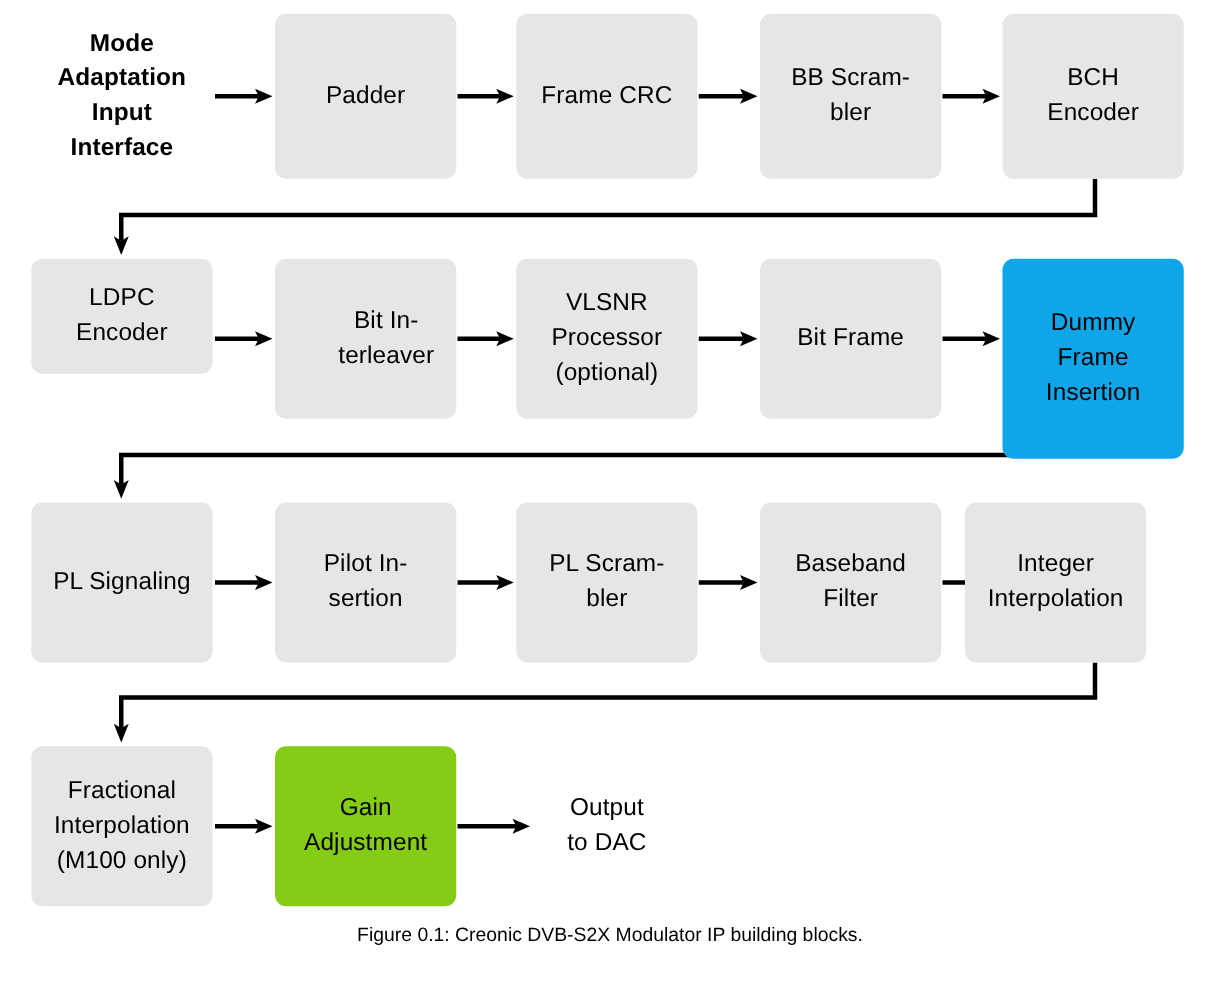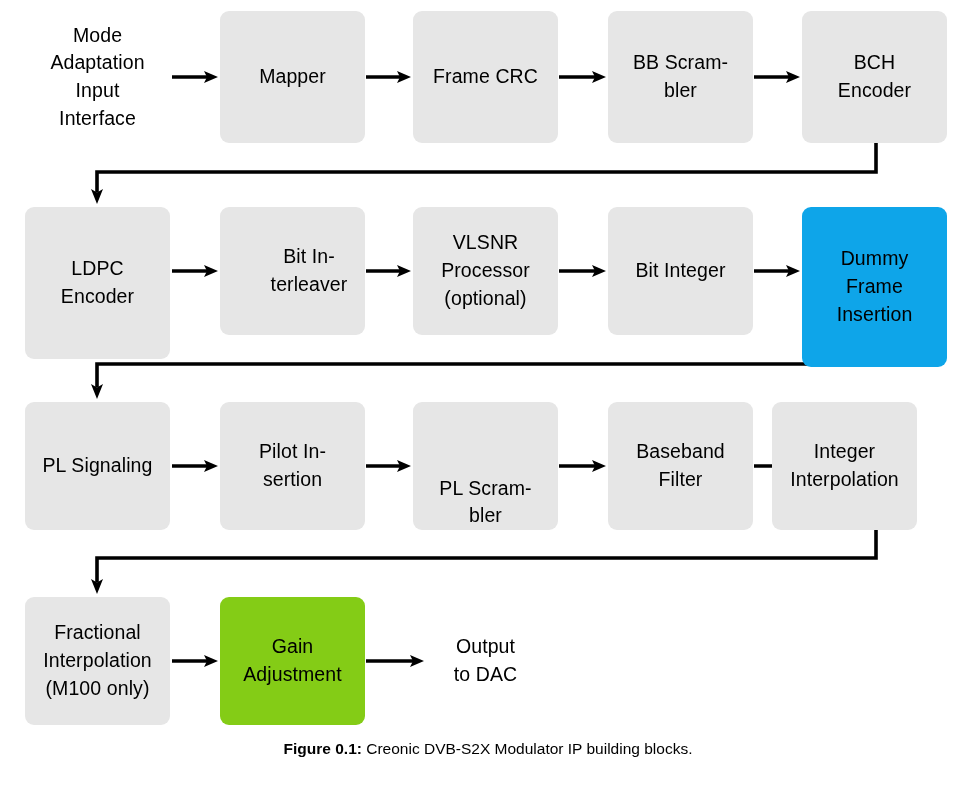--- a/index.html
+++ b/index.html
@@ -53,21 +53,21 @@
   #caption {
     position: absolute;
     left: 0;
     top: 740px;
     width: 976px;
     text-align: center;
     font-size: 15.5px;
     color: #000000;
   }
   #caption .cap-strong {
-    font-weight: bold;
+    font-weight: normal;
   }
   #caption .cap-text {
     font-weight: normal;
   }
 </style>
 </head>
 <body>
 
 <div id="figure" style="background: rgb(255, 255, 255);">
 
@@ -136,69 +136,69 @@
         <line x1="172" y1="661" x2="207" y2="661" stroke="#000000" stroke-width="3.6" stroke-linecap="butt"></line>
         <polygon points="204,655 218,661 204,667 207,661" fill="#000000"></polygon>
       </g>
       <g>
         <line x1="366" y1="661" x2="413" y2="661" stroke="#000000" stroke-width="3.6" stroke-linecap="butt"></line>
         <polygon points="410,655 424,661 410,667 413,661" fill="#000000"></polygon>
       </g>
     </svg>
 
   <div id="nodes">
-      <div class="node plain" style="left: 25px; top: 11px; width: 145px; height: 132px;">
+      <div class="node plain" style="left: 25px; top: 11px; width: 145px; height: 132px; font-weight: bold;">
         <span class="label">Mode
 Adaptation
 Input
 Interface</span>
       </div>
       <div class="node boxed" style="left: 220px; top: 11px; width: 145px; height: 132px; background: rgb(230, 230, 230);">
-        <span class="label">Mapper</span>
+        <span class="label">Padder</span>
       </div>
       <div class="node boxed" style="left: 413px; top: 11px; width: 145px; height: 132px; background: rgb(230, 230, 230);">
         <span class="label">Frame CRC</span>
       </div>
       <div class="node boxed" style="left: 608px; top: 11px; width: 145px; height: 132px; background: rgb(230, 230, 230);">
         <span class="label">BB Scram-
 bler</span>
       </div>
       <div class="node boxed" style="left: 802px; top: 11px; width: 145px; height: 132px; background: rgb(230, 230, 230);">
         <span class="label">BCH
 Encoder</span>
       </div>
-      <div class="node boxed" style="left: 25px; top: 207px; width: 145px; height: 152px; background: rgb(230, 230, 230);">
+      <div class="node boxed" style="left: 25px; top: 207px; width: 145px; height: 92px; background: rgb(230, 230, 230);">
         <span class="label">LDPC
 Encoder</span>
       </div>
       <div class="node boxed" style="left: 220px; top: 207px; width: 145px; height: 128px; background: rgb(230, 230, 230); padding-left: 33px;">
         <span class="label">Bit In-
 terleaver</span>
       </div>
       <div class="node boxed" style="left: 413px; top: 207px; width: 145px; height: 128px; background: rgb(230, 230, 230);">
         <span class="label">VLSNR
 Processor
 (optional)</span>
       </div>
       <div class="node boxed" style="left: 608px; top: 207px; width: 145px; height: 128px; background: rgb(230, 230, 230);">
-        <span class="label">Bit Integer</span>
+        <span class="label">Bit Frame</span>
       </div>
       <div class="node boxed" style="left: 802px; top: 207px; width: 145px; height: 160px; background: #0ea5e9;">
         <span class="label">Dummy
 Frame
 Insertion</span>
       </div>
       <div class="node boxed" style="left: 25px; top: 402px; width: 145px; height: 128px; background: rgb(230, 230, 230); text-align: right;">
         <span class="label">PL Signaling</span>
       </div>
       <div class="node boxed" style="left: 220px; top: 402px; width: 145px; height: 128px; background: rgb(230, 230, 230); justify-content: center;">
         <span class="label">Pilot In-
 sertion</span>
       </div>
-      <div class="node boxed" style="left: 413px; top: 402px; width: 145px; height: 128px; background: rgb(230, 230, 230); align-items: flex-end;">
+      <div class="node boxed" style="left: 413px; top: 402px; width: 145px; height: 128px; background: rgb(230, 230, 230);">
         <span class="label">PL Scram-
 bler</span>
       </div>
       <div class="node boxed" style="left: 608px; top: 402px; width: 145px; height: 128px; background: rgb(230, 230, 230);">
         <span class="label">Baseband
 Filter</span>
       </div>
       <div class="node boxed" style="left: 772px; top: 402px; width: 145px; height: 128px; background: rgb(230, 230, 230);">
         <span class="label">Integer
 Interpolation</span>

